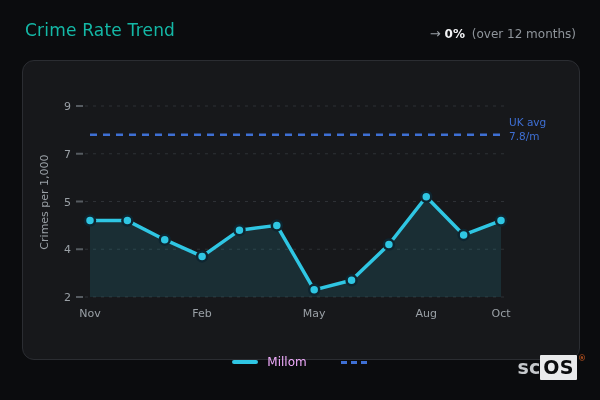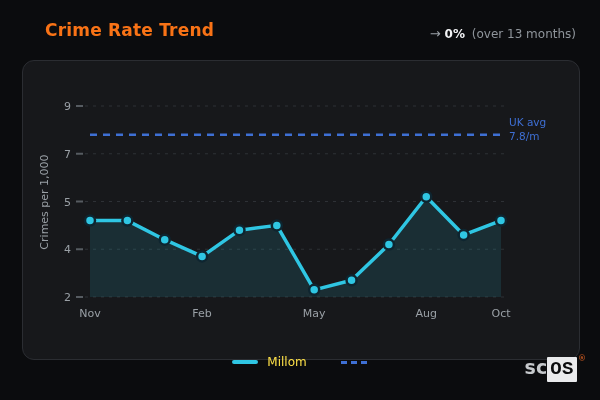--- a/index.html
+++ b/index.html
@@ -2,70 +2,70 @@
 <html><head>
 <meta charset="utf-8">
 <style>
   * { margin: 0; padding: 0; box-sizing: border-box; }
   html, body { width: 600px; height: 400px; background: #0b0c0e; overflow: hidden; }
   body { font-family: "DejaVu Sans", "Liberation Sans", sans-serif; }
   .page { position: relative; width: 600px; height: 400px; background: #0b0c0e; }
 
   .header-title {
     position: absolute; left: 25px; top: 20px;
-    font-size: 17px; font-weight: 700; color: #f97316; letter-spacing: .2px; margin-left: 20px;
+    font-size: 17px; font-weight: 400; color: #14b8a6; letter-spacing: .2px;
   }
   .trend {
     position: absolute; right: 24px; top: 26px;
     font-size: 12px; color: #8f959b; white-space: nowrap;
   }
   .trend .arrow { font-size: 13px; color: #9aa0a6; margin-right: 4px; }
   .trend .pct { color: #f2f3f5; font-weight: 700; margin-right: 3px; }
 
   .card {
     position: absolute; left: 22px; top: 60px; width: 558px; height: 300px;
     background: #17181b; border: 1px solid #2b2d32; border-radius: 12px;
   }
 
   svg.chart-layer { position: absolute; left: 0; top: 0; width: 600px; height: 400px; }
 
   .legend {
     position: absolute; left: 0; top: 352px; width: 600px; height: 20px;
     display: flex; justify-content: center; align-items: center; gap: 34px;
   }
   .legend-item { display: flex; align-items: center; gap: 9px; cursor: pointer; }
-  .legend-label { font-size: 12px; color: #fde047; }
+  .legend-label { font-size: 12px; color: #f0abfc; }
   .swatch-solid { width: 26px; height: 4px; border-radius: 2px; background: #2fc6e3; }
   .swatch-dashed {
     width: 27px; height: 3px;
     background: repeating-linear-gradient(90deg, #3e6fd4 0 6px, transparent 6px 10px);
   }
 
   .logo {
     position: absolute; right: 15px; top: 356px;
     font-size: 19px; font-weight: 600; color: #c6c9cc; white-space: nowrap;
   }
   .logo .os {
     background: #e9eaec; color: #0b0c0e; padding: 1px 3px 2px 3px; border-radius: 1px;
-    font-weight: 700; letter-spacing: .5px; font-family: Liberation Mono, monospace;
+    font-weight: 700; letter-spacing: .5px;
   }
   .logo .rmark {
     font-size: 8px; color: #b5511f; vertical-align: top; position: relative; top: -2px; left: 1px;
   }
 </style>
 </head>
 <body>
 
 <div class="page">
 
   <div class="header-title">Crime Rate Trend</div>
 
   <div class="trend">
     <span class="arrow">→</span><span class="pct">0%</span>
-    <span class="caption">(over 13 months)</span>
+    <span class="caption">(over 12 months)</span>
   </div>
 
   <div class="card"></div>
 
   <svg class="chart-layer" id="chart" viewBox="0 0 600 400">
       <line x1="85" y1="106" x2="505" y2="106" stroke="#2e3136" stroke-width="1" stroke-dasharray="3 5"></line>
       <line x1="76" y1="106" x2="83" y2="106" stroke="#565b61" stroke-width="2"></line>
       <text x="71" y="110" fill="#9aa0a6" font-size="11" text-anchor="end">9</text>
       <line x1="85" y1="153.75" x2="505" y2="153.75" stroke="#2e3136" stroke-width="1" stroke-dasharray="3 5"></line>
       <line x1="76" y1="153.75" x2="83" y2="153.75" stroke="#565b61" stroke-width="2"></line>

